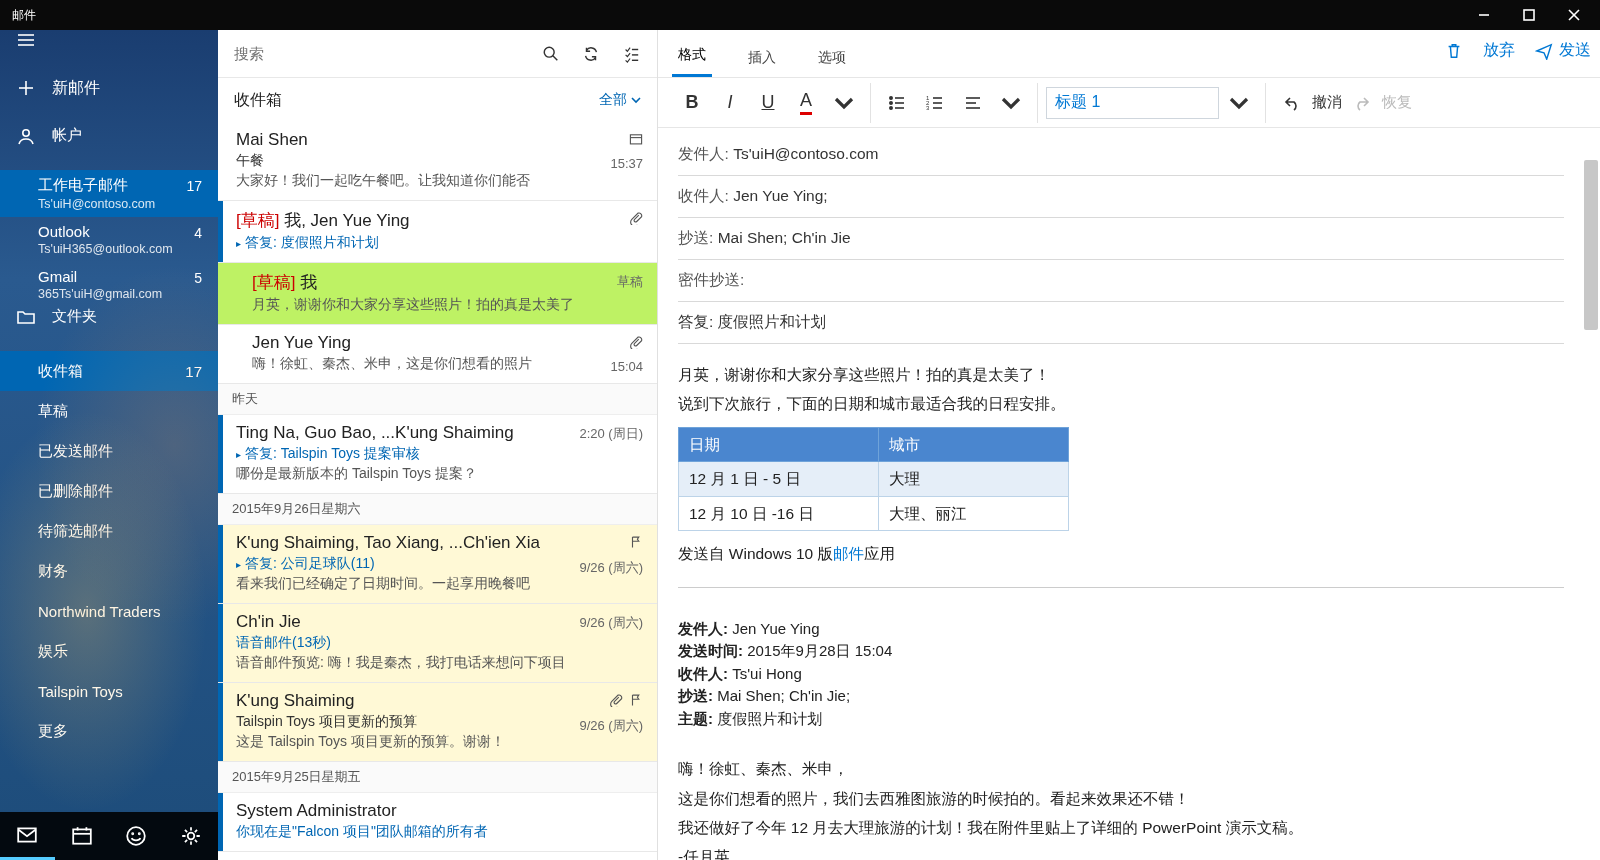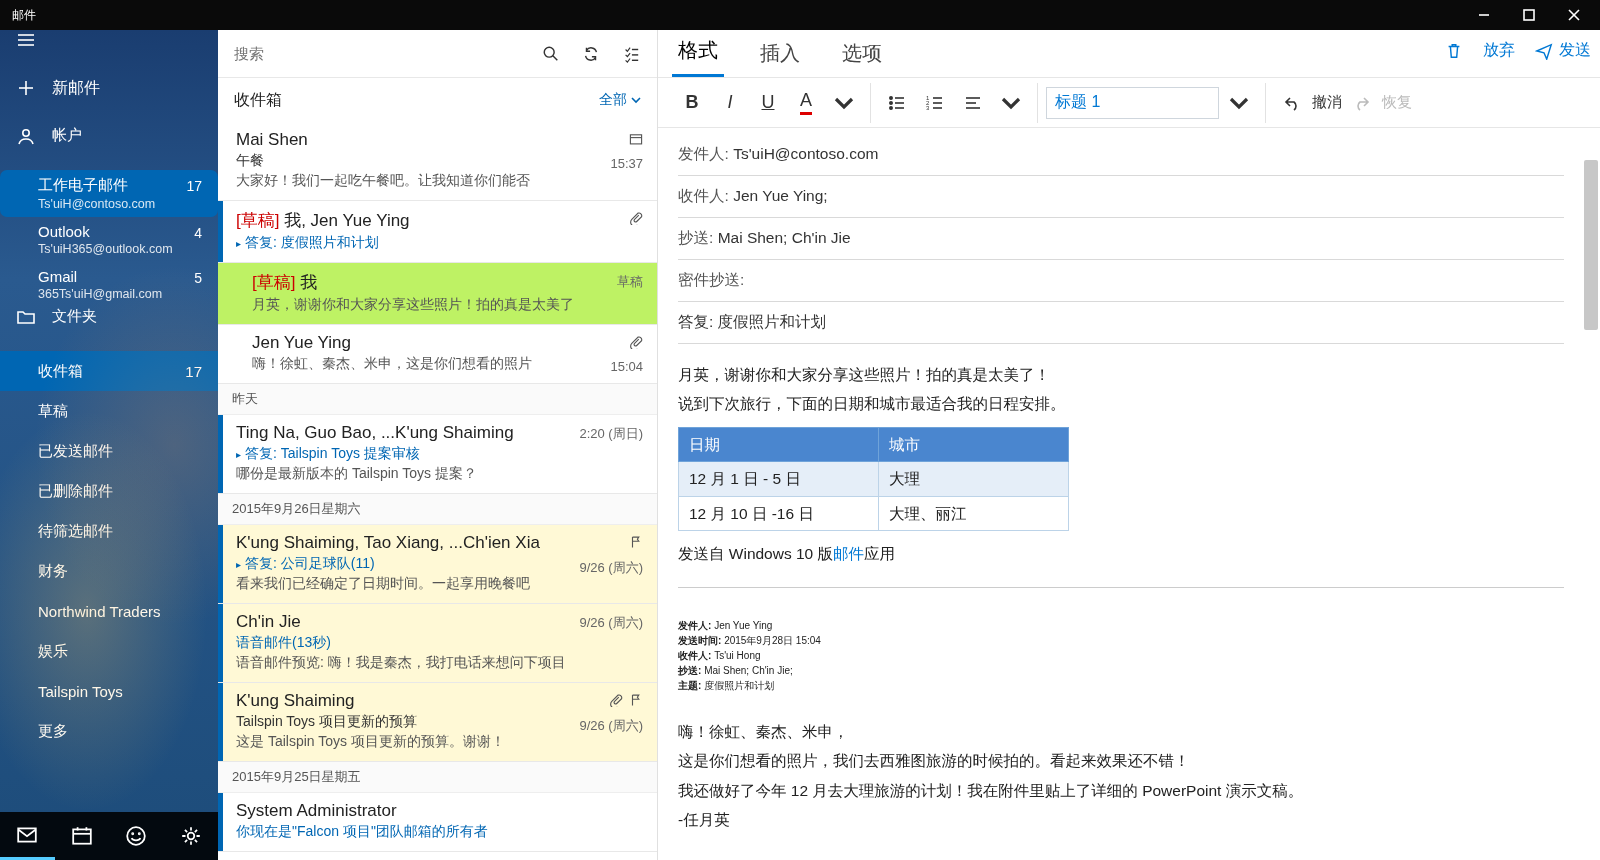--- a/index.html
+++ b/index.html
@@ -10,21 +10,21 @@
 .titlebar-btn { width: 45px; height: 30px; display: flex; align-items: center; justify-content: center; color: #fff; }
 .main { display: flex; flex: 1; min-height: 0; }
 
 
 .sidebar { width: 218px; background: linear-gradient(180deg, #1a3d70 0%, #2a5a8f 30%, #1d4c7a 100%); color: #fff; display: flex; flex-direction: column; position: relative; }
 .sidebar::before { content:""; position:absolute; inset:0; background: radial-gradient(120px 200px at 40% 70%, rgba(255,200,100,0.25), transparent), radial-gradient(140px 180px at 80% 50%, rgba(255,160,80,0.18), transparent); pointer-events:none; }
 .sidebar-row { display: flex; align-items: flex-start; height: 48px; padding: 0 16px; gap: 16px; font-size: 16px; cursor: pointer; position: relative; }
 .sidebar-row.small { height: 44px; font-size: 15px; }
 .sidebar-icon { width: 20px; height: 20px; display: inline-flex; align-items: center; justify-content: center; flex-shrink: 0; }
 .sidebar-accounts { padding: 0; }
-.account { padding: 6px 16px 6px 38px; cursor: pointer; display: flex; flex-direction: column; gap: 2px; position: relative; border-radius: 7px; }
+.account { padding: 6px 16px 6px 38px; cursor: pointer; display: flex; flex-direction: column; gap: 2px; position: relative; }
 .account.active { background: #0066b3; }
 .account-name { font-size: 15px; }
 .account-email { font-size: 12.5px; color: rgba(255,255,255,0.85); }
 .account-badge { position: absolute; right: 16px; top: 8px; font-size: 14px; }
 .folder-list { display: flex; flex-direction: column; }
 .folder { height: 40px; display: flex; align-items: center; padding: 0 16px 0 38px; font-size: 15px; cursor: pointer; justify-content: space-between; }
 .folder.selected { background: #0066b3; }
 .sidebar-bottom { margin-top: auto; display: flex; height: 48px; background: rgba(0,0,0,0.88); }
 .sidebar-bottom .bbtn { flex: 1; display: flex; align-items: center; justify-content: center; color: #fff; cursor: pointer; }
 .sidebar-bottom .bbtn.active { border-bottom: 3px solid #55ccff; }
@@ -48,40 +48,40 @@
 .msg-sub { font-size: 14px; color: #0066b3; margin-top: 2px; display:flex; align-items:center; gap:4px;}
 .msg-sub.plain { color: #333; }
 .msg-prev { font-size: 14px; color: #555; margin-top: 2px; }
 .msg-meta { position: absolute; right: 14px; top: 10px; text-align: right; display:flex; flex-direction:column; align-items:flex-end; gap:6px;}
 .msg-meta .ico { color:#555; }
 .msg-meta .time { font-size: 13px; color: #666; }
 
 
 .reading { flex: 1; display: flex; flex-direction: column; min-width: 0; }
 .tabs { height: 48px; display: flex; align-items: flex-end; padding: 0 14px; border-bottom: 1px solid #e6e6e6; gap: 30px; position: relative; }
-.tab { font-size: 20px; padding: 10px 6px; color: #444; cursor: pointer; }
+.tab { font-size: 14px; padding: 10px 6px; color: #444; cursor: pointer; }
 .tab.active { color: #000; border-bottom: 3px solid #0078d4; }
 .tabs-right { position: absolute; right: 9px; top: 10px; display: flex; gap: 20px; align-items: center; color: #0078d4; font-size: 16px; }
 .tabs-right .btn { display: flex; align-items: center; gap: 6px; cursor: pointer; }
 .ribbon { height: 50px; display: flex; align-items: center; padding: 0 16px; gap: 8px; border-bottom: 1px solid #e6e6e6; }
 .rgroup { display: flex; align-items: center; gap: 2px; padding-right: 8px; border-right: 1px solid #e2e2e2; height: 40px; }
 .rgroup:last-child { border-right: none; }
 .rbtn { width: 36px; height: 36px; display: flex; align-items: center; justify-content: center; cursor: pointer; color: #333; font-size: 18px; }
 .rbtn svg { width: 20px; height: 20px; }
 .style-select { border: 1px solid #cfd6dd; height: 32px; display: flex; align-items: center; padding: 0 8px; width: 173px; justify-content: flex-start; color:#0078d4; font-size:16px;}
 .compose { padding: 6px 36px 0 20px; display: flex; flex-direction: column; flex:1; overflow:auto; }
 .field { border-bottom: 1px solid #d9d9d9; padding: 10px 0; font-size: 15.5px; color: #333; }
 .field .label { color: #555; }
 .body { padding-top: 16px; font-size: 15.5px; color: #222; line-height: 1.9; }
 .tbl { border-collapse: collapse; margin: 8px 0; }
 .tbl th { background: #4a86cf; color: #fff; font-weight: normal; text-align: left; padding: 2px 10px; border: 1px solid #6fa3d9; margin-left: 44px; }
 .tbl td { border: 1px solid #bcd3e8; padding: 2px 10px; }
 .tbl tr:nth-child(even) td { background: #e5eef8; }
 .link { color: #0078d4; }
-.quote-hdr { font-size: 10px; line-height: 1.5; margin-top: 30px; }
+.quote-hdr { font-size: 15px; line-height: 1.5; margin-top: 30px; }
 .quote-hdr b { font-weight: bold; }
 .scrollbar { position: absolute; right: 2px; top: 130px; width: 14px; height: 170px; background: #c7c7c7; border-radius: 2px; }
 
 svg { stroke: currentColor; fill: none; stroke-width: 1.6; }
 </style>
 </head>
 <body>
 
 <div class="app">
   <div class="titlebar">

